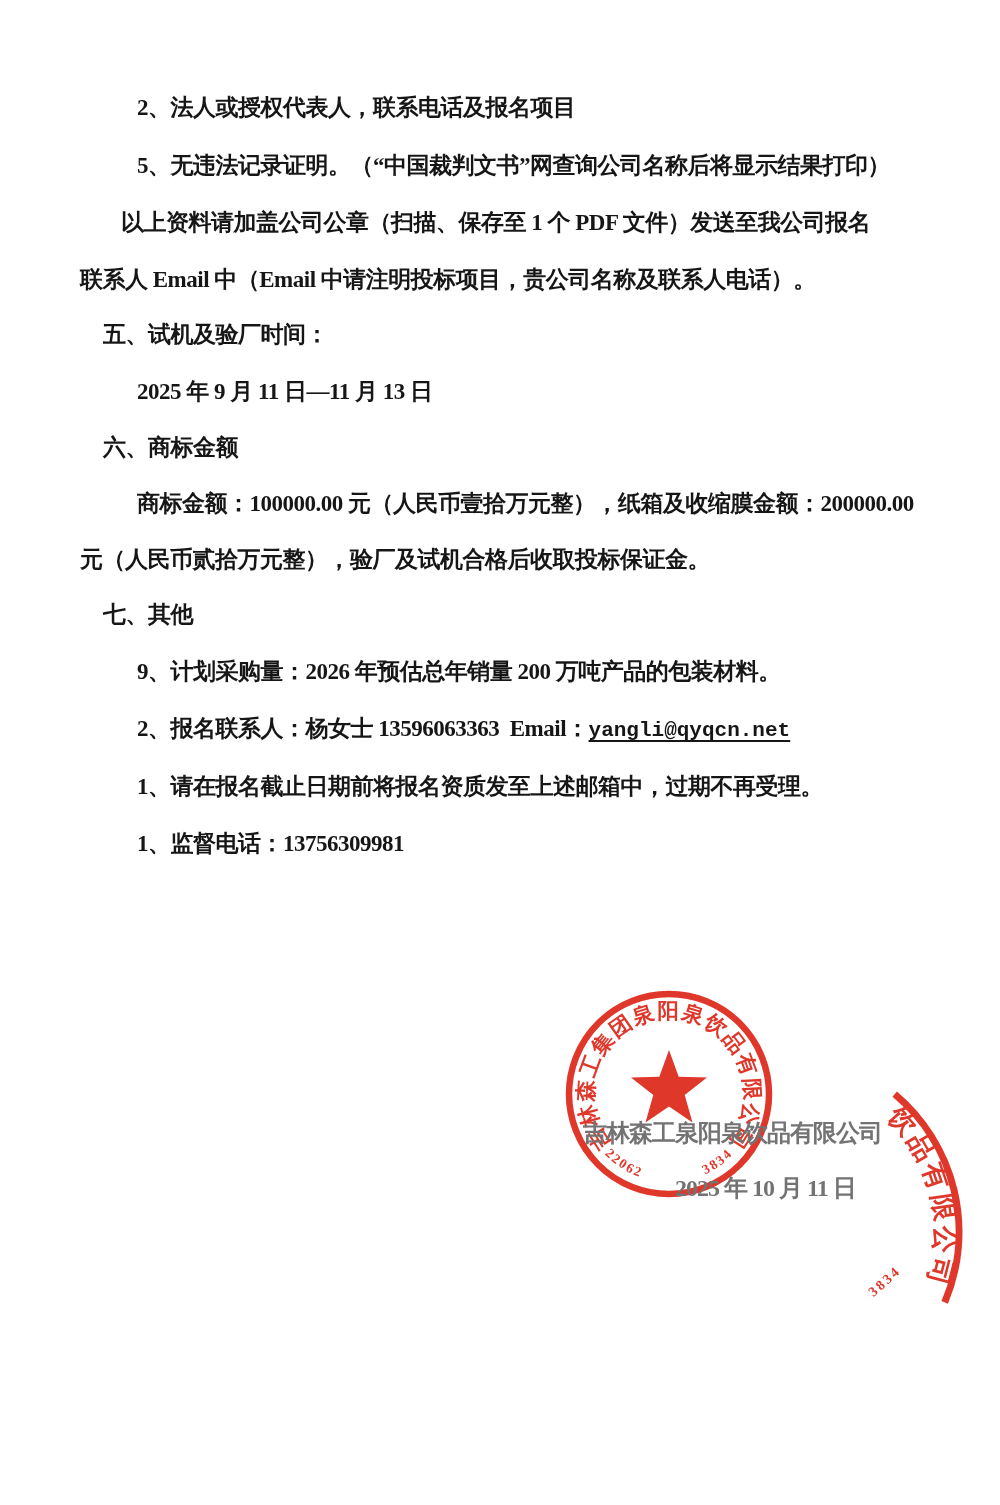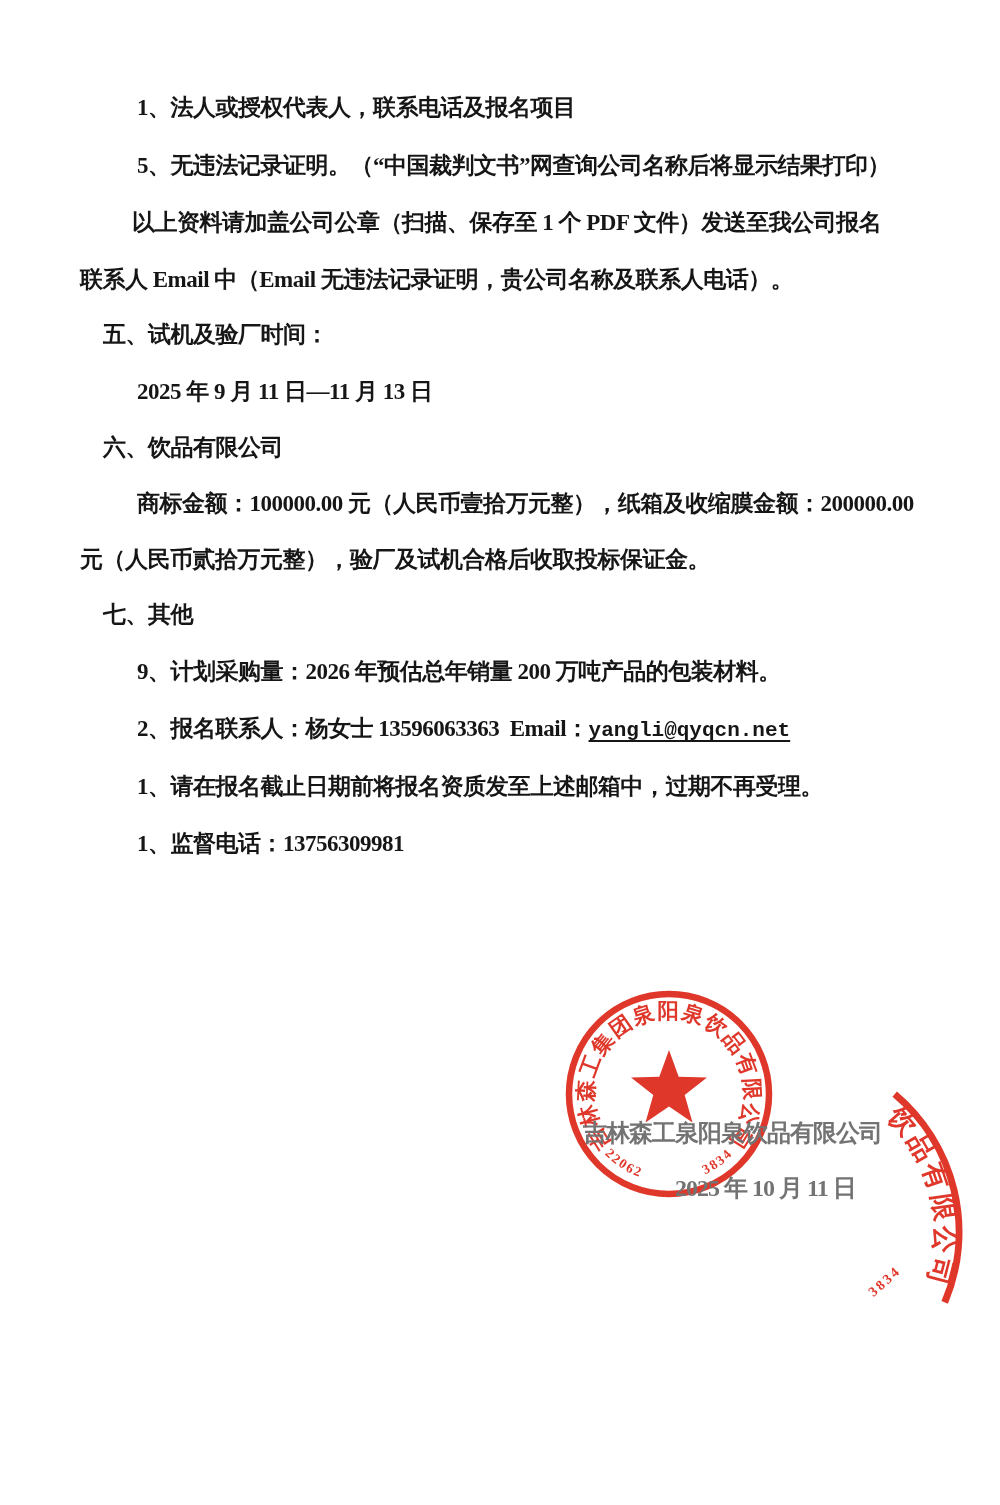--- a/index.html
+++ b/index.html
@@ -46,27 +46,27 @@
     overflow: visible;
   }
   .seal-ring-text {
     font-family: "Liberation Serif", "DejaVu Serif", serif;
     font-weight: 700;
   }
 </style>
 </head>
 <body>
 
-<div class="doc-line" style="left:137px; top:92px;">1、法人或授权代表人，联系电话及报名项目</div>
+<div class="doc-line" style="left:137px; top:92px;">2、法人或授权代表人，联系电话及报名项目</div>
 <div class="doc-line" style="left:137px; top:150px;">5、无违法记录证明。（“中国裁判文书”网查询公司名称后将显示结果打印）</div>
-<div class="doc-line" style="left:132px; top:207px;">以上资料请加盖公司公章（扫描、保存至 1 个 PDF 文件）发送至我公司报名</div>
-<div class="doc-line" style="left:80px;  top:264px;">联系人 Email 中（Email 无违法记录证明，贵公司名称及联系人电话）。</div>
+<div class="doc-line" style="left:121px; top:207px;">以上资料请加盖公司公章（扫描、保存至 1 个 PDF 文件）发送至我公司报名</div>
+<div class="doc-line" style="left:80px;  top:264px;">联系人 Email 中（Email 中请注明投标项目，贵公司名称及联系人电话）。</div>
 <div class="doc-line heading" style="left:80px; top:319px;">五、试机及验厂时间：</div>
 <div class="doc-line" style="left:137px; top:376px;">2025 年 9 月 11 日—11 月 13 日</div>
-<div class="doc-line heading" style="left:80px; top:432px;">六、饮品有限公司</div>
+<div class="doc-line heading" style="left:80px; top:432px;">六、商标金额</div>
 <div class="doc-line" style="left:137px; top:488px;">商标金额：100000.00 元（人民币壹拾万元整），纸箱及收缩膜金额：200000.00</div>
 <div class="doc-line" style="left:80px;  top:544px;font-family:Liberation Serif, serif;">元（人民币贰拾万元整），验厂及试机合格后收取投标保证金。</div>
 <div class="doc-line heading" style="left:80px; top:599px;">七、其他</div>
 <div class="doc-line" style="left:137px; top:656px;">9、计划采购量：2026 年预估总年销量 200 万吨产品的包装材料。</div>
 <div class="doc-line" style="left:137px; top:713px;"><span>2、报名联系人：杨女士 13596063363  Email：</span><span class="email-link">yangli@qyqcn.net</span></div>
 <div class="doc-line" style="left:137px; top:771px;">1、请在报名截止日期前将报名资质发至上述邮箱中，过期不再受理。</div>
 <div class="doc-line" style="left:137px; top:828px;">1、监督电话：13756309981</div>
 
 <div class="signature-line" style="left:553px; top:1117px;">吉林森工泉阳泉饮品有限公司</div>
 <div class="signature-line" style="left:645px; top:1172px;">2025 年 10 月 11 日</div>

